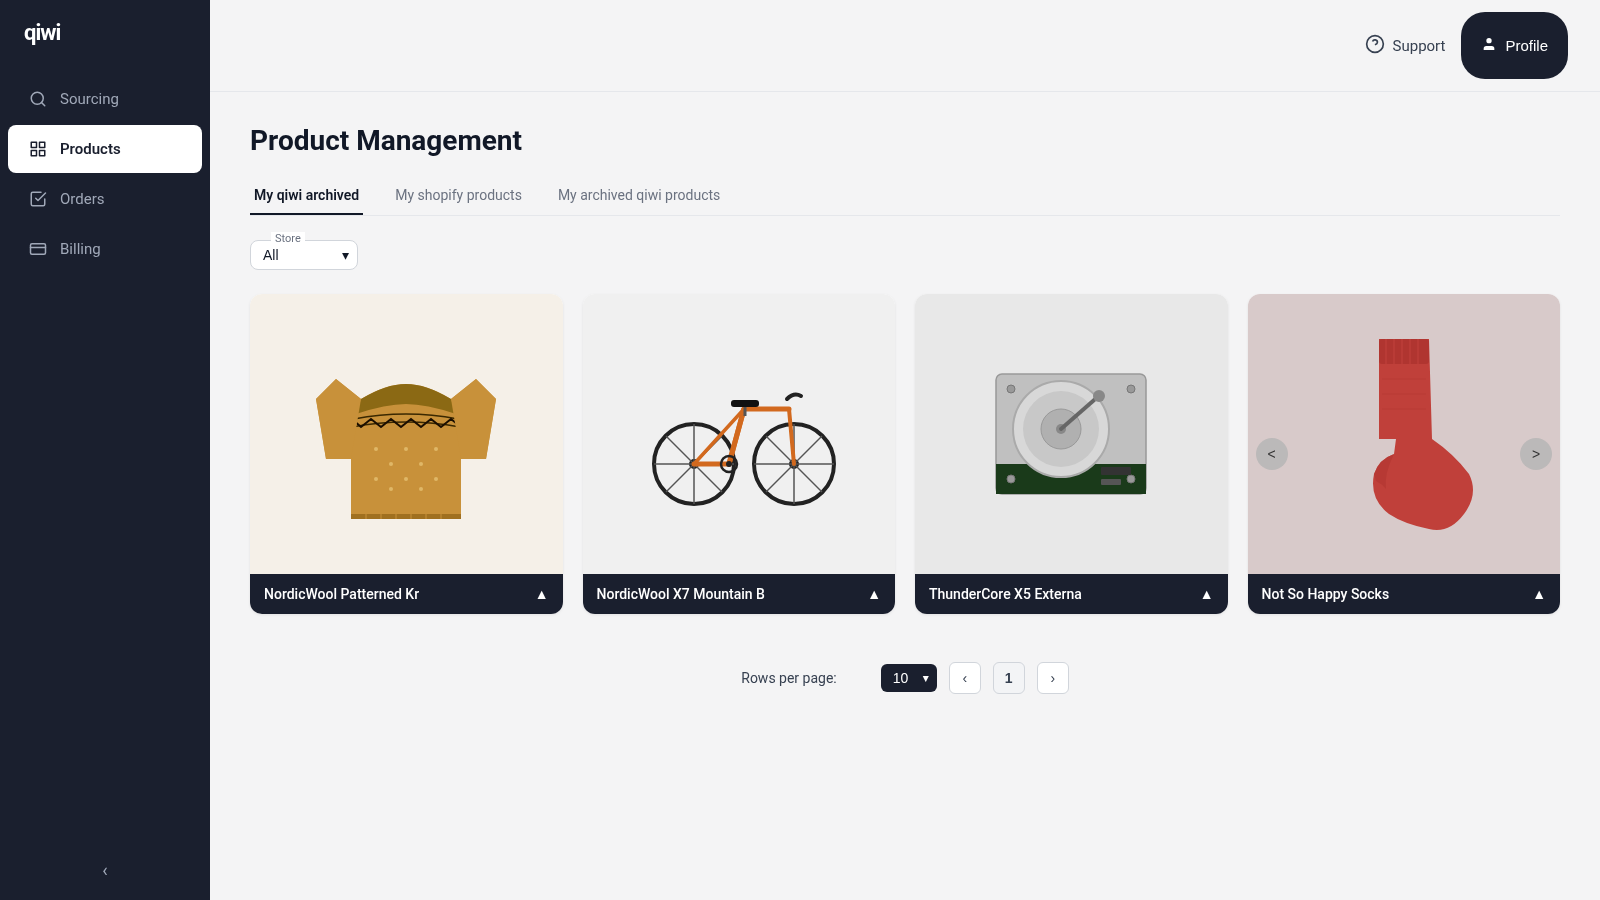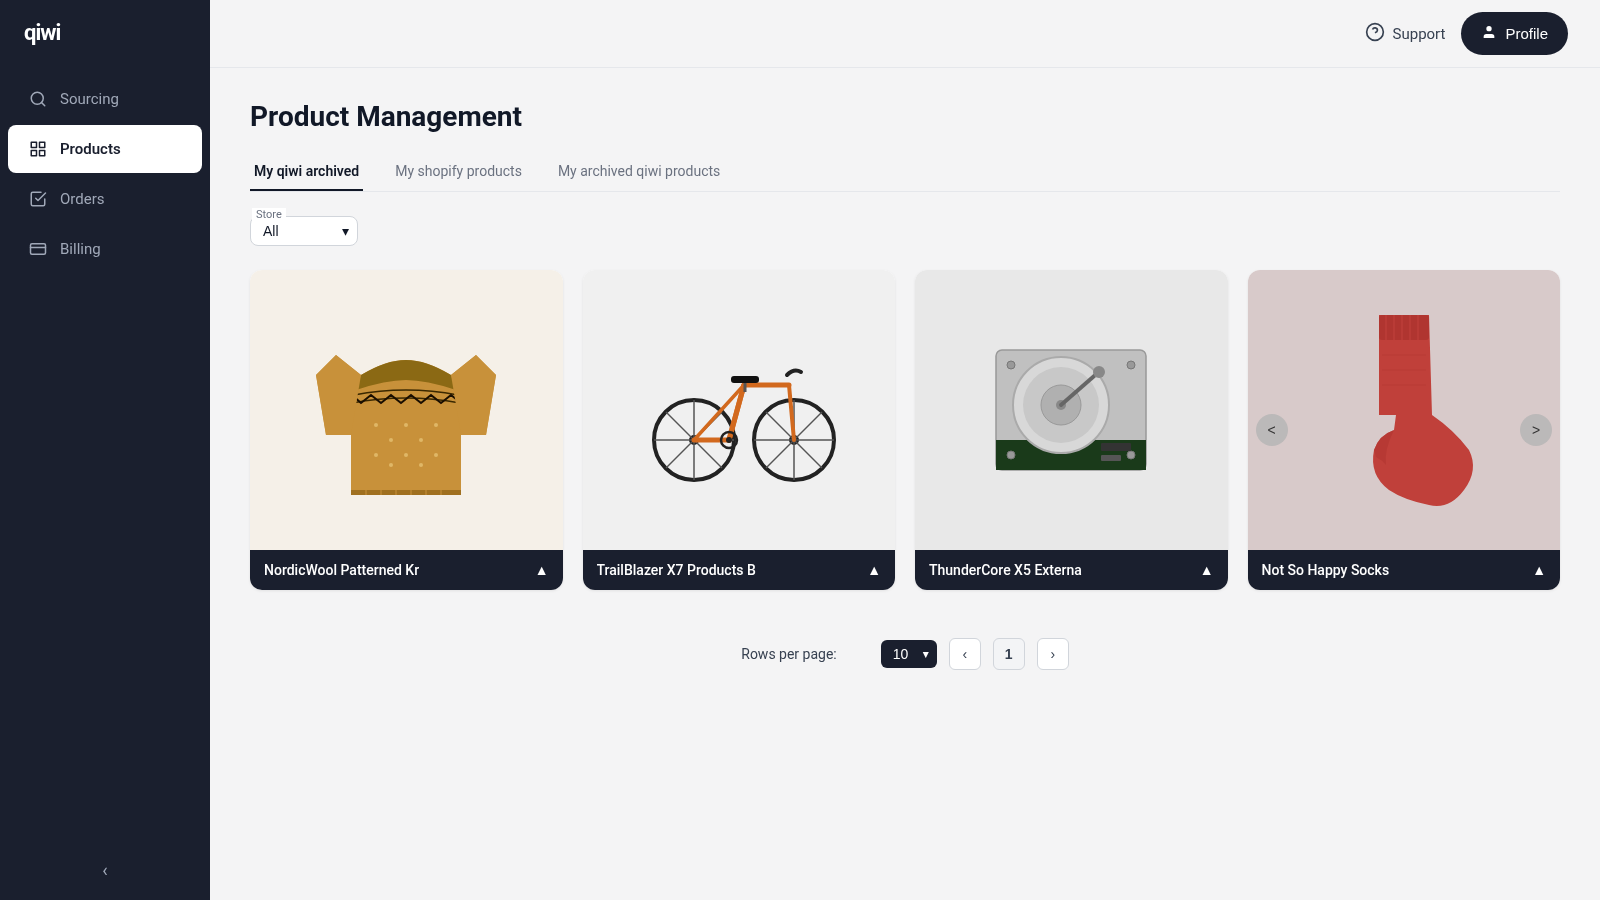--- a/index.html
+++ b/index.html
@@ -86,21 +86,21 @@
       cursor: pointer;
     }
     .header-profile-btn {
       display: flex;
       align-items: center;
       gap: 8px;
       background: #1a1f2e;
       color: #fff;
       border: none;
       border-radius: 24px;
-      padding: 12px 20px;
+      padding: 24px 20px;
       font-size: 15px;
       font-weight: 500;
       cursor: pointer;
     }
 
     
     #content {
       flex: 1;
       overflow-y: auto;
       padding: 32px 40px;
@@ -148,21 +148,21 @@
       padding: 6px 32px 6px 12px;
       font-size: 14px;
       color: #111827;
       min-width: 100px;
     }
     .store-label {
       font-size: 11px;
       color: #6b7280;
       position: absolute;
       top: -9px;
-      left: 1px;
+      left: 20px;
       background: #fff;
       padding: 0 4px;
     }
     .store-filter-box select {
       border: none;
       background: transparent;
       font-size: 14px;
       color: #111827;
       appearance: none;
       cursor: pointer;
@@ -494,21 +494,21 @@
 
             <line x1="106" y1="73" x2="106" y2="82" stroke="#555" stroke-width="3"></line>
 
             <path d="M148 65 Q155 58 162 62" fill="none" stroke="#222" stroke-width="4" stroke-linecap="round"></path>
 
             <circle cx="90" cy="130" r="8" fill="none" stroke="#222" stroke-width="2.5"></circle>
             <circle cx="90" cy="130" r="3" fill="#222"></circle>
           </svg>
         </div>
         <div class="product-card-footer">
-          <span class="product-name-text">TrailBlazer X7 Products B</span>
+          <span class="product-name-text">NordicWool X7 Mountain B</span>
           <span>▲</span>
         </div>
       </div>
 
       <div class="product-card">
         <div class="product-card-img" style="background:#e8e8e8;">
           <svg class="hdd-canvas" viewBox="0 0 200 200" xmlns="http://www.w3.org/2000/svg">
 
             <rect x="25" y="40" width="150" height="120" rx="6" fill="#c0c0c0" stroke="#999" stroke-width="1.5"></rect>
 

